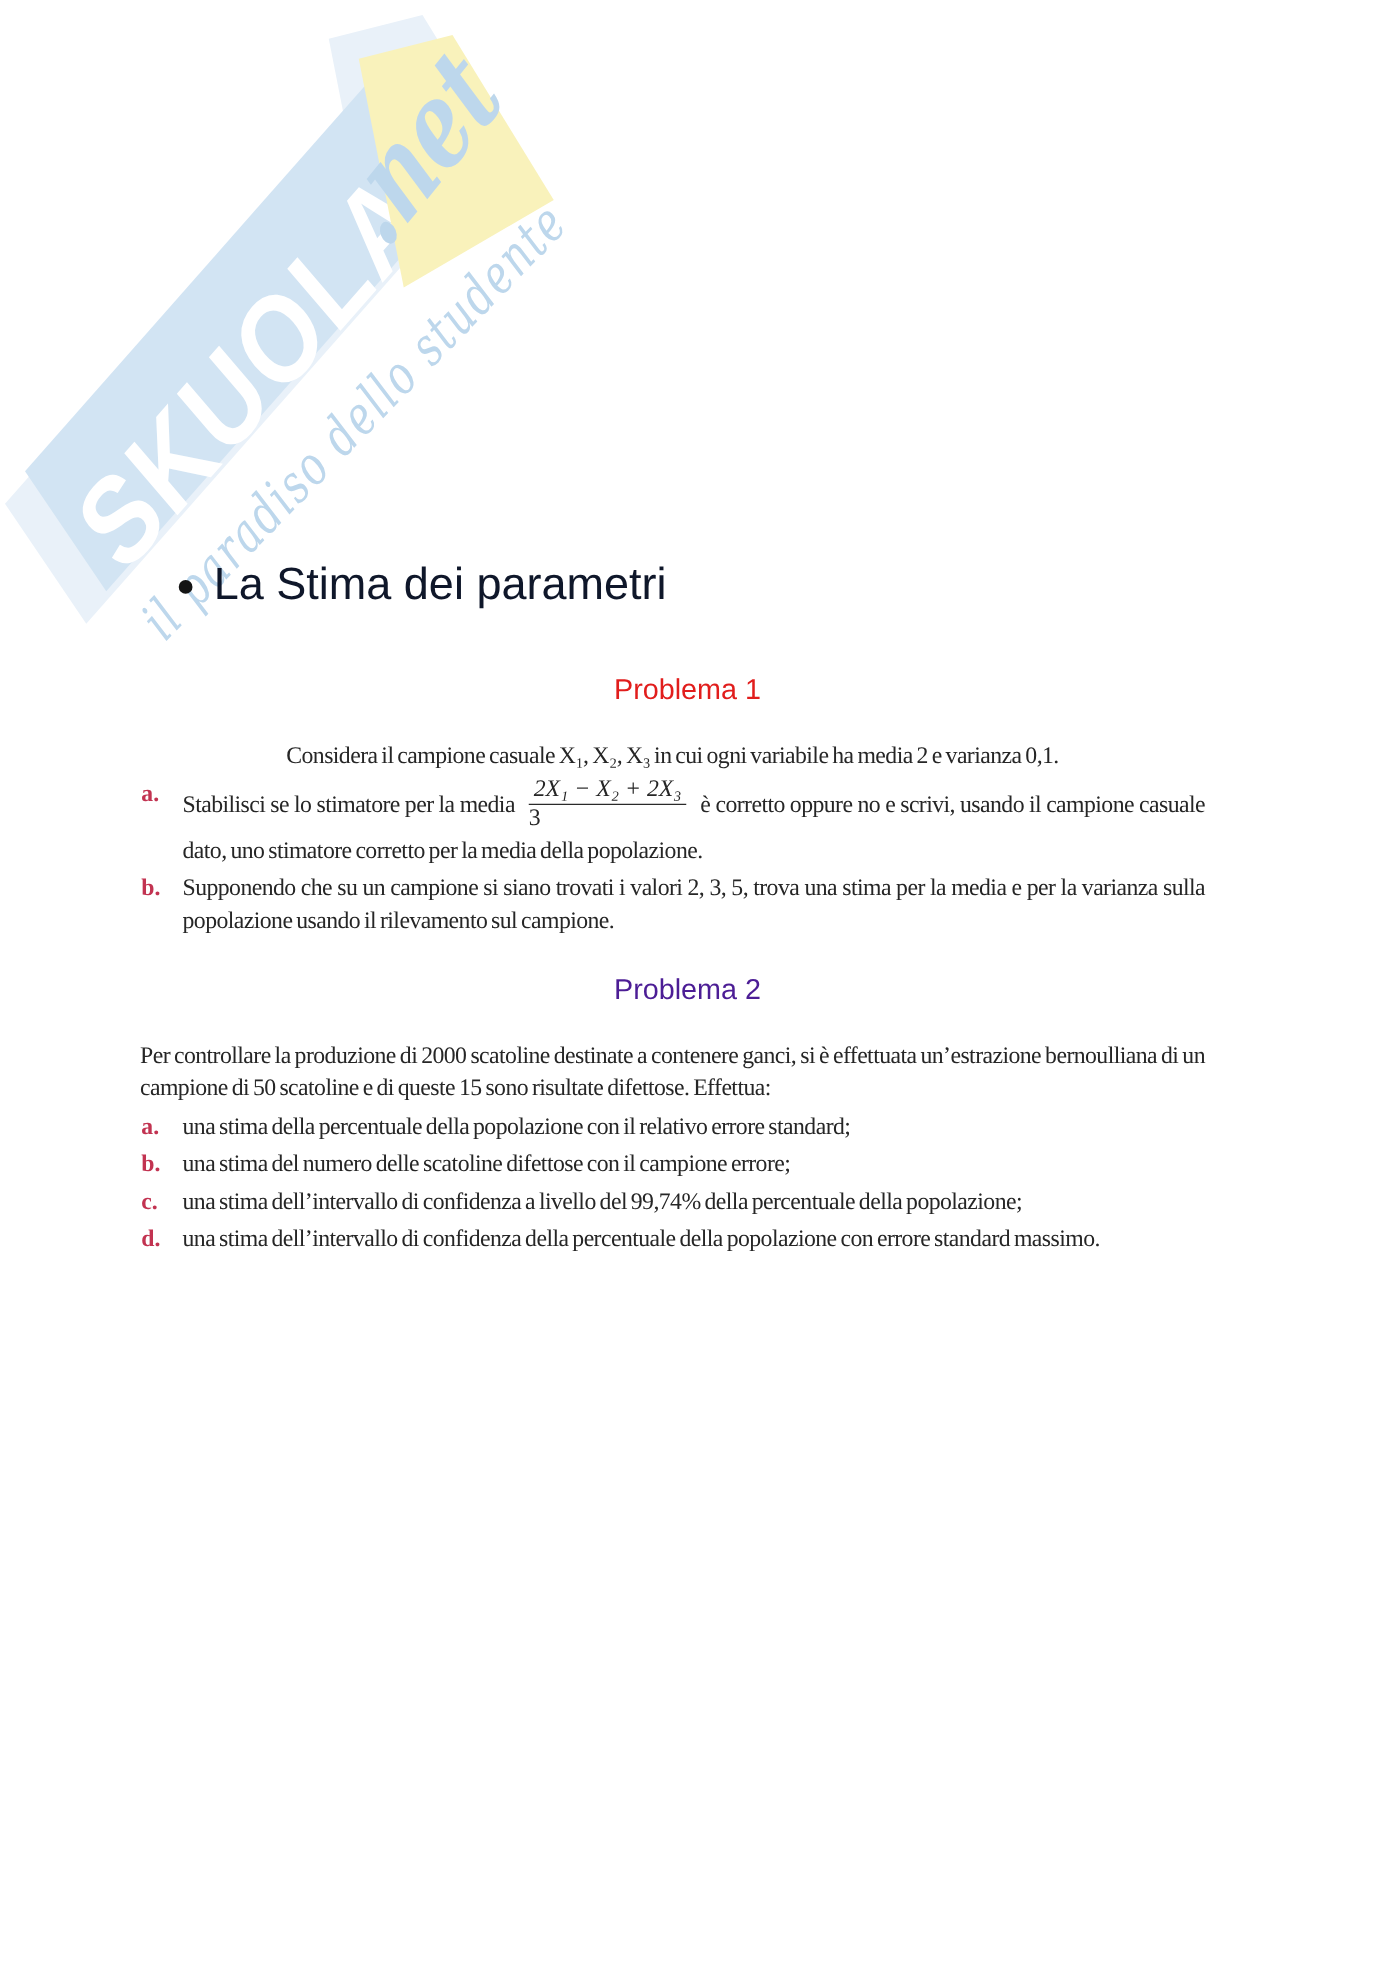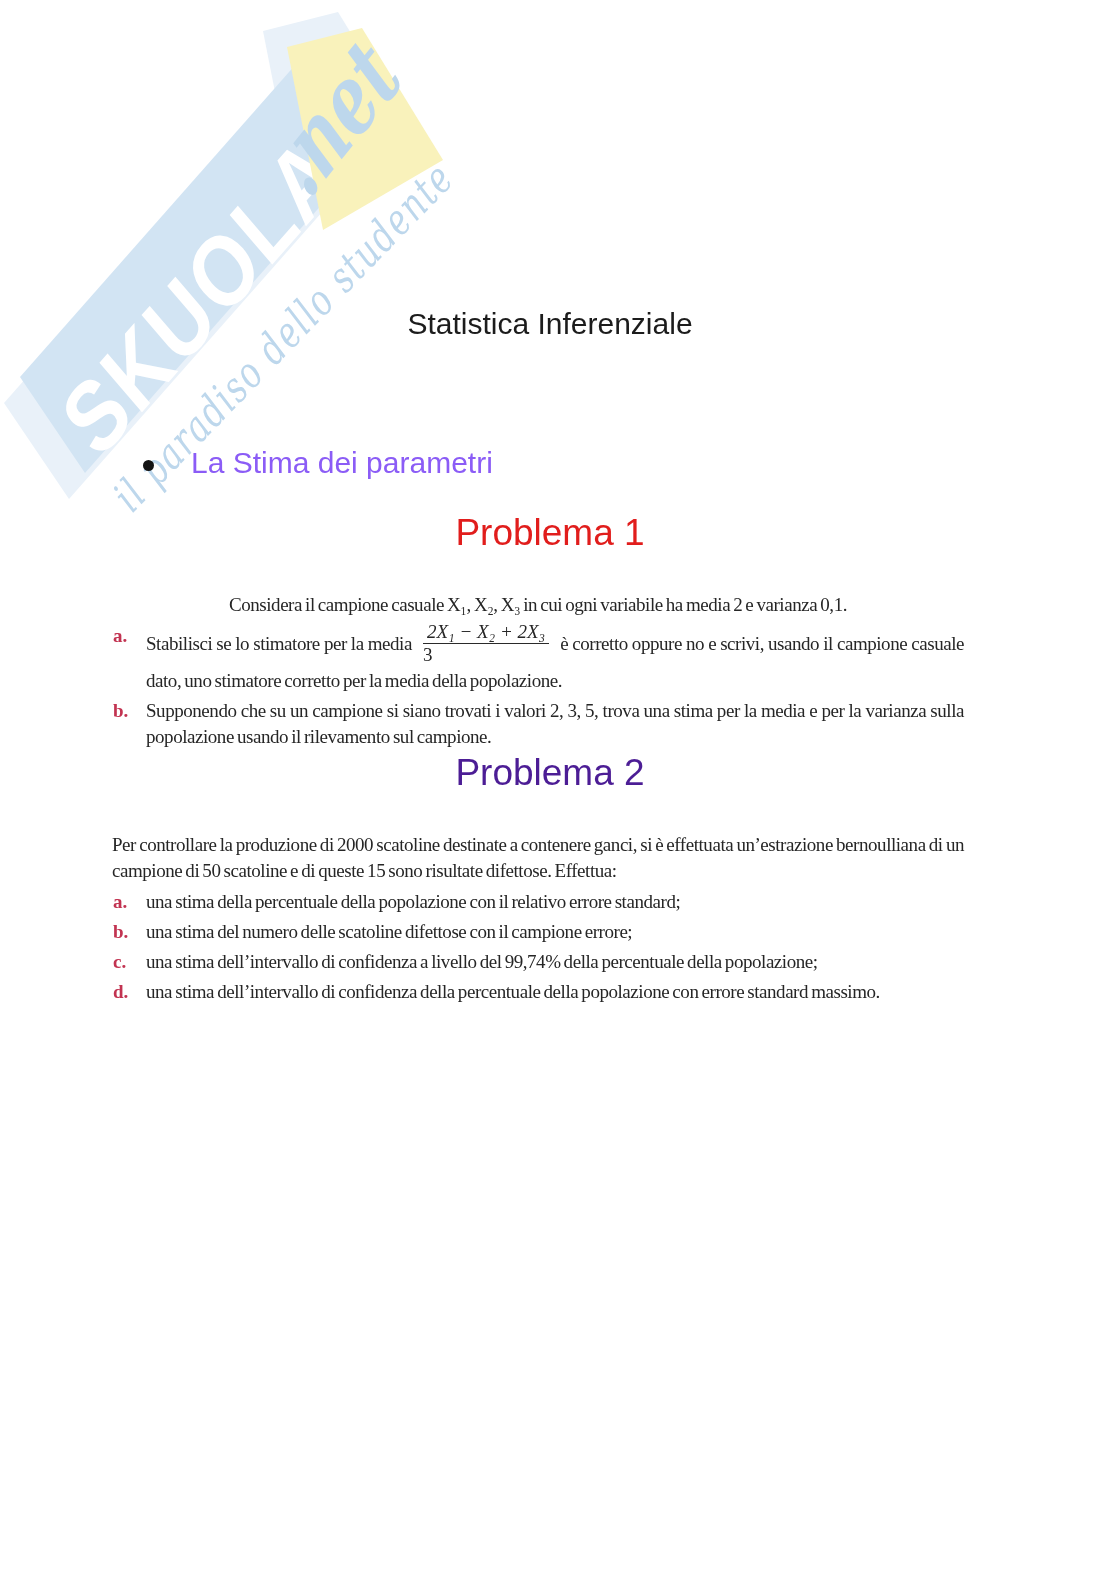--- a/index.html
+++ b/index.html
@@ -47,32 +47,32 @@
   }
   .bullet-dot {
     width: 11px; height: 11px;
     background: #141414;
     border-radius: 50%;
     margin-right: 17px;
     margin-top: 4px;
   }
   .bullet-text {
     font-family: "Liberation Sans", "DejaVu Sans", sans-serif;
-    font-size: 30px;
-    color: #8b5cf6;
-    margin-left: 20px;
+    font-size: 36px;
+    color: #0f172a;
   }
   .problem-heading {
     position: absolute;
     left: 120px; width: 860px;
     text-align: center;
     font-family: "Liberation Sans", "DejaVu Sans", sans-serif;
-    font-size: 37px;
+    font-size: 23px;
     font-weight: 400;
     line-height: 34px;
+    margin-top: 18px;
   }
   .body-block {
     position: absolute;
     left: 112px;
     width: 852px;
     font-size: 19px;
     line-height: 26px;
     letter-spacing: -0.45px;
     word-spacing: -1.2px;
     color: #262626;
@@ -124,21 +124,20 @@
 
     <polygon points="287,47 362,28 443,160 323,230" fill="#f9f2bb"></polygon>
 
     <text class="wm-script" transform="translate(308,201) rotate(-51) skewX(-6)" font-size="92" font-weight="bold" textLength="155" lengthAdjust="spacingAndGlyphs" fill="#bdd7ec">.net</text>
 
     <text class="wm-script" transform="translate(132,514) rotate(-45.8)" font-size="43" letter-spacing="2" textLength="465" lengthAdjust="spacingAndGlyphs" fill="#bdd7ec">il paradiso dello studente</text>
   </svg>
 
   <div class="doc-layer">
 
-    <div class="sans-heading" style="top:306px">Statistica Inferenziale</div>
 
 
     <div class="bullet-row">
       <div class="bullet-dot"></div>
       <div class="bullet-text">La Stima dei parametri</div>
     </div>
 
     <div class="problem-heading" style="top: 516px; color: rgb(225, 29, 28);">Problema 1</div>
 
     <div class="body-block" style="top:592px">

